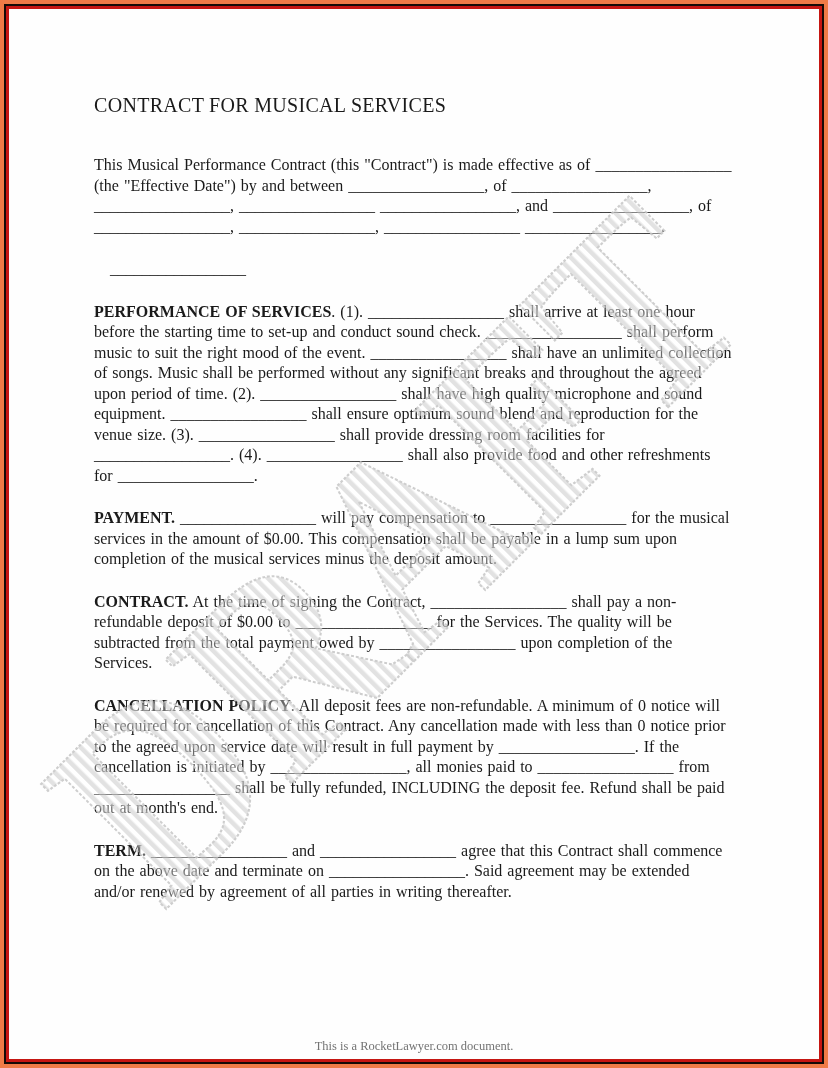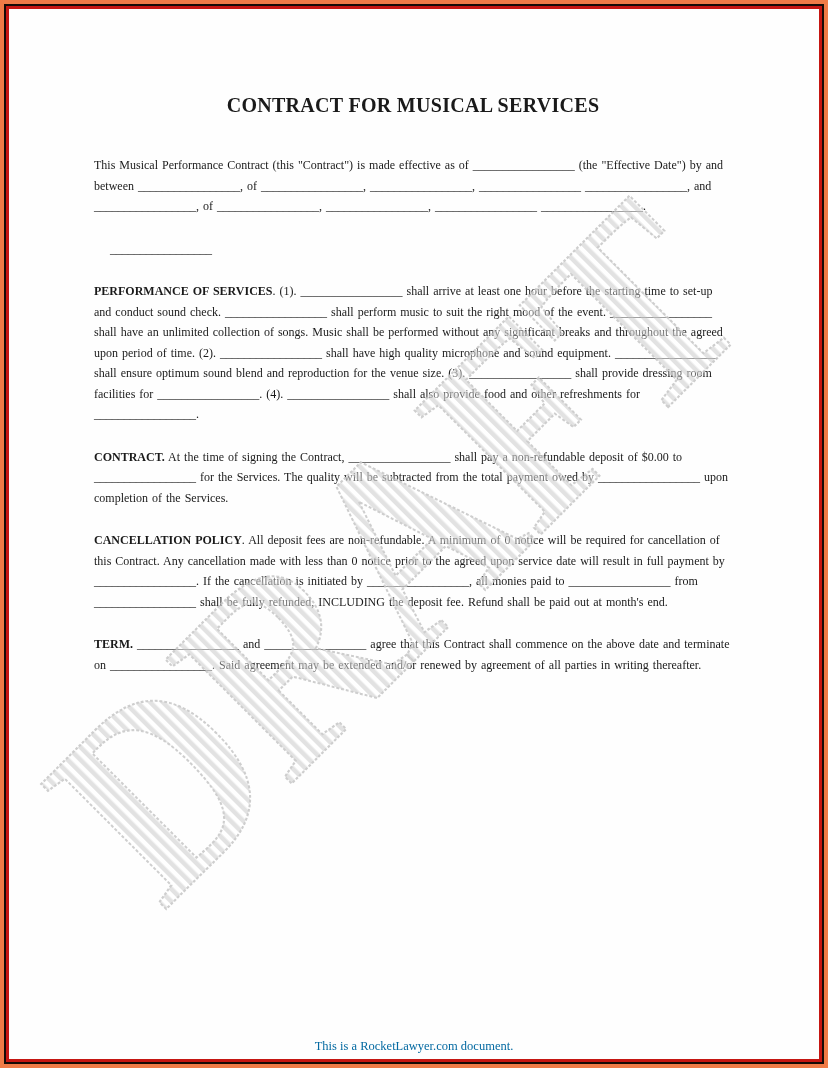--- a/index.html
+++ b/index.html
@@ -15,35 +15,35 @@
   .frame-black  { position: absolute; inset: 4px; background: var(--border-middle-black, #150B07); }
   .frame-red    { position: absolute; inset: 6px; background: var(--border-inner-red, #C51612); }
   .page {
     position: absolute; inset: 9px;
     background: var(--page-background, #FEFEFE);
     color: var(--text, #1A1A1A);
     padding: 84px 87px 0 85px;
     box-sizing: border-box;
   }
   .doc-title {
-    font-size: 20px; font-weight: bold;
-    text-align: center; line-height: 24px;
+    font-size: 20px; font-weight: normal;
+    text-align: left; line-height: 24px;
     margin: 0 0 38px 0;
     letter-spacing: 0.3px;
   }
   .para {
-    font-size: 12px; line-height: 20.5px;
+    font-size: 16px; line-height: 20.5px;
     margin: 0 0 22px 0;
     word-spacing: 1px;
   }
   .para b { font-weight: bold; }
   .blank-line { margin: 0 0 22px 16px; }
   .doc-footer {
     position: absolute; left: 0; right: 0; bottom: 14px;
-    text-align: center; font-size: 12.5px; color: #0369a1;
+    text-align: center; font-size: 12.5px; color: #737373;
   }
   .watermark {
     position: absolute; inset: 0;
     width: 828px; height: 1068px;
     pointer-events: none;
     z-index: 4;
     opacity: 0.9;
   }
   .wm-text {
     fill: url(#wmstripes);
@@ -65,20 +65,21 @@
 
   <h1 class="doc-title">CONTRACT FOR MUSICAL SERVICES</h1>
 
   <p class="para">This Musical Performance Contract (this "Contract") is made effective as of _________________ (the "Effective Date") by and between _________________, of _________________, _________________, _________________ _________________, and _________________, of _________________, _________________, _________________ _________________.</p>
 
 
   <p class="para blank-line">_________________</p>
 
   <p class="para"><b>PERFORMANCE OF SERVICES</b><span>. (1). _________________ shall arrive at least one hour before the starting time to set-up and conduct sound check. _________________ shall perform music to suit the right mood of the event. _________________ shall have an unlimited collection of songs. Music shall be performed without any significant breaks and throughout the agreed upon period of time. (2). _________________ shall have high quality microphone and sound equipment. _________________ shall ensure optimum sound blend and reproduction for the venue size. (3). _________________ shall provide dressing room facilities for _________________. (4). _________________ shall also provide food and other refreshments for _________________.</span></p>
 
+  <p class="para"><b>PAYMENT.</b><span> _________________ will pay compensation to _________________ for the musical services in the amount of $0.00. This compensation shall be payable in a lump sum upon completion of the musical services minus the deposit amount.</span></p>
 
   <p class="para"><b>CONTRACT.</b><span> At the time of signing the Contract, _________________ shall pay a non-refundable deposit of $0.00 to _________________ for the Services. The quality will be subtracted from the total payment owed by _________________ upon completion of the Services.</span></p>
 
   <p class="para"><b>CANCELLATION POLICY</b><span>. All deposit fees are non-refundable. A minimum of 0 notice will be required for cancellation of this Contract. Any cancellation made with less than 0 notice prior to the agreed upon service date will result in full payment by _________________. If the cancellation is initiated by _________________, all monies paid to _________________ from _________________ shall be fully refunded, INCLUDING the deposit fee. Refund shall be paid out at month's end.</span></p>
 
   <p class="para"><b>TERM.</b><span> _________________ and _________________ agree that this Contract shall commence on the above date and terminate on _________________. Said agreement may be extended and/or renewed by agreement of all parties in writing thereafter.</span></p>
 
 </div>
 
 <svg class="watermark" viewBox="0 0 828 1068" xmlns="http://www.w3.org/2000/svg">

